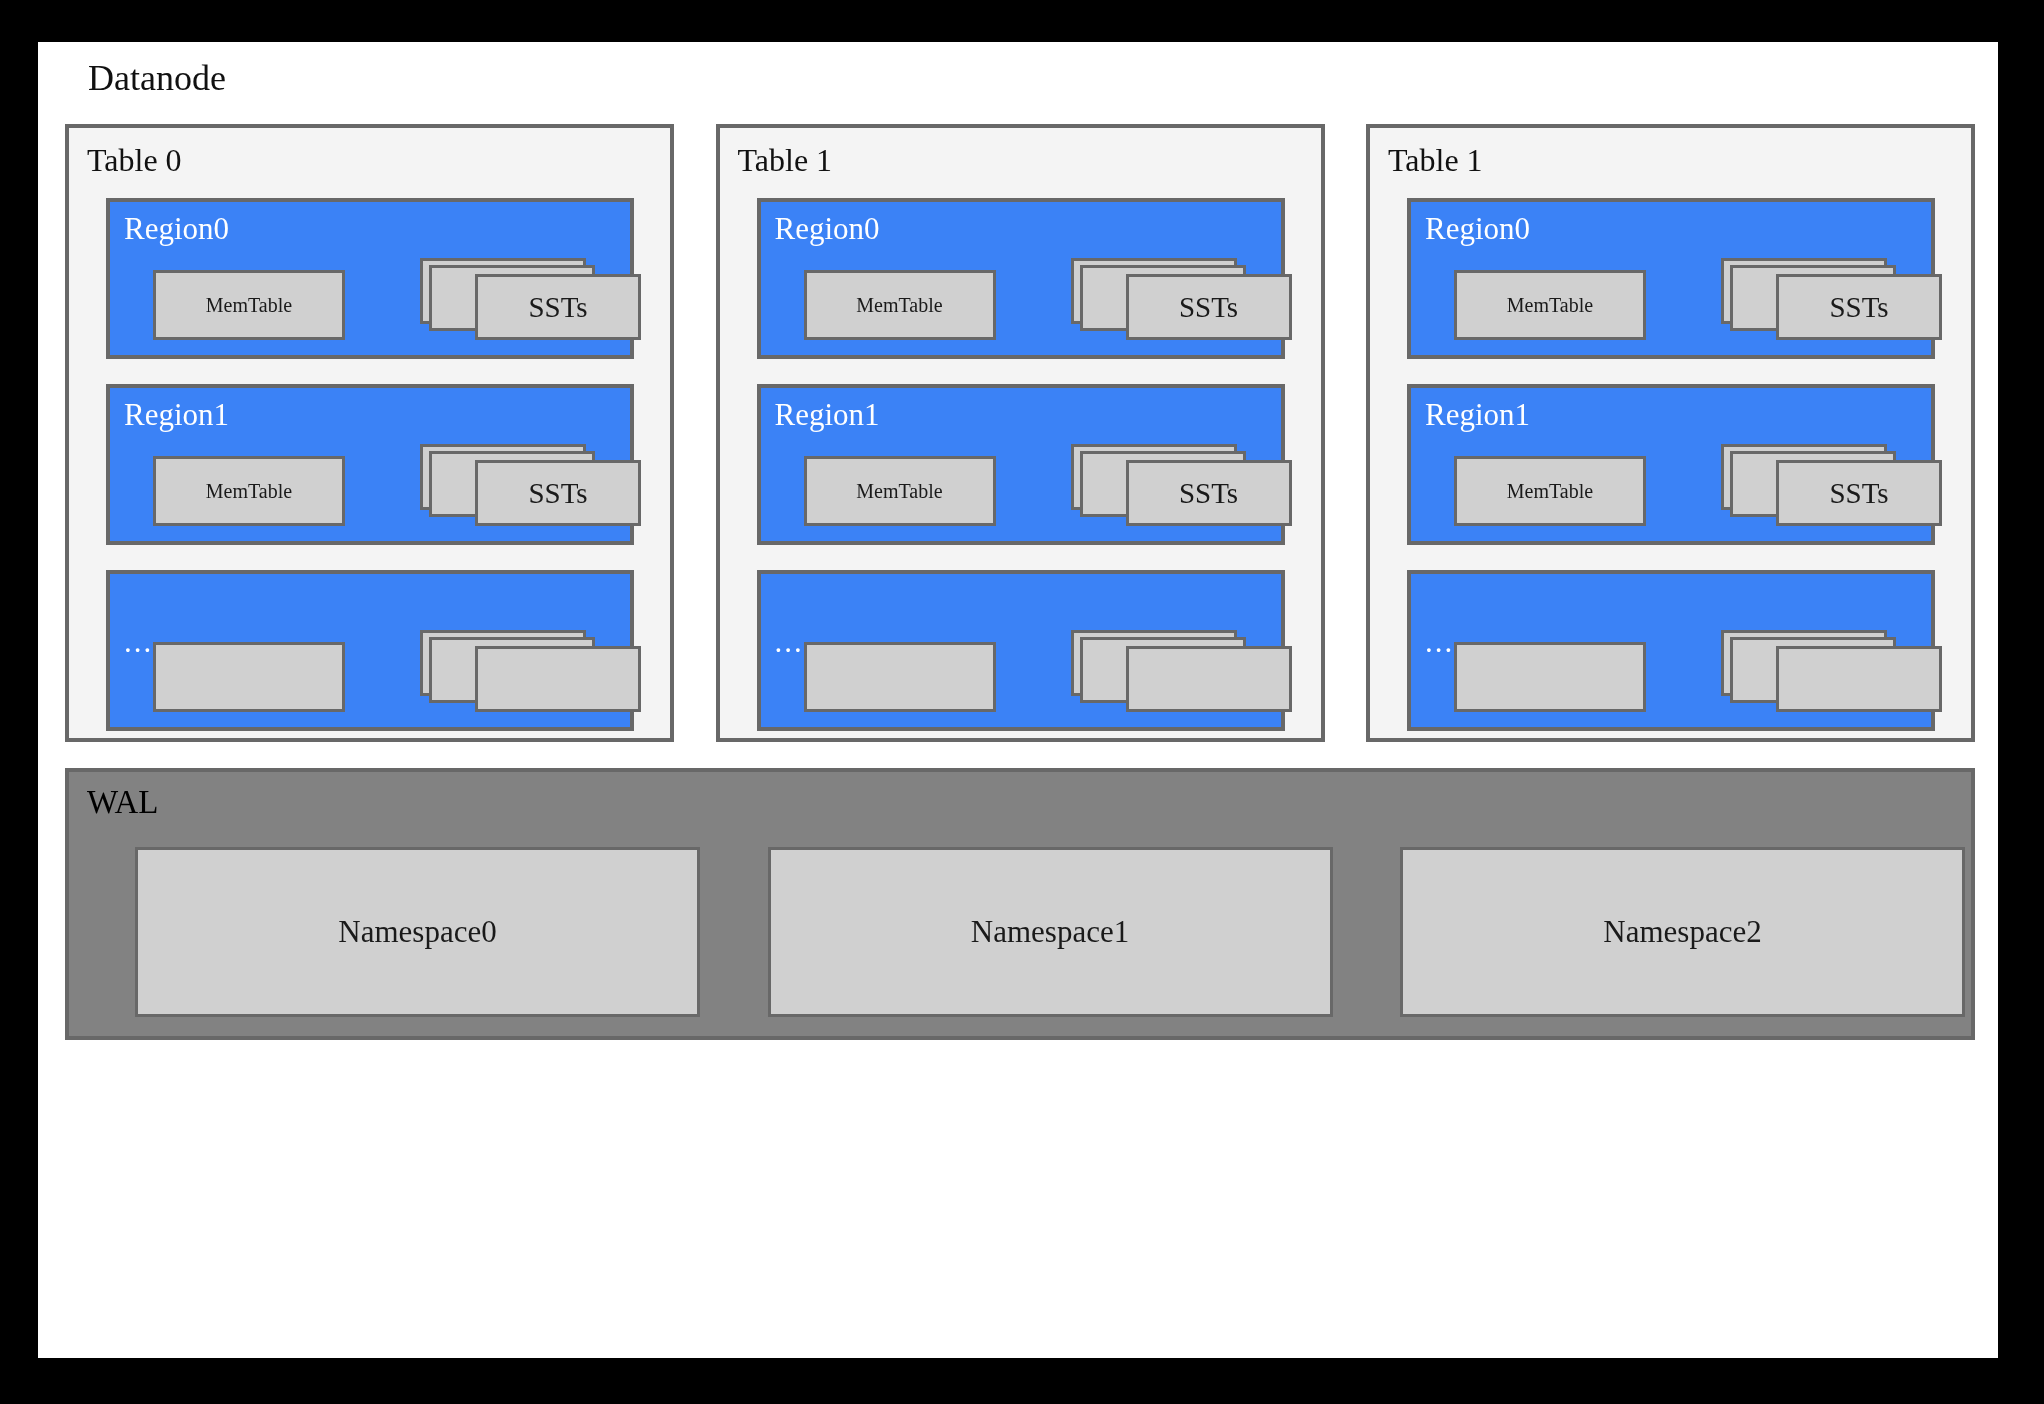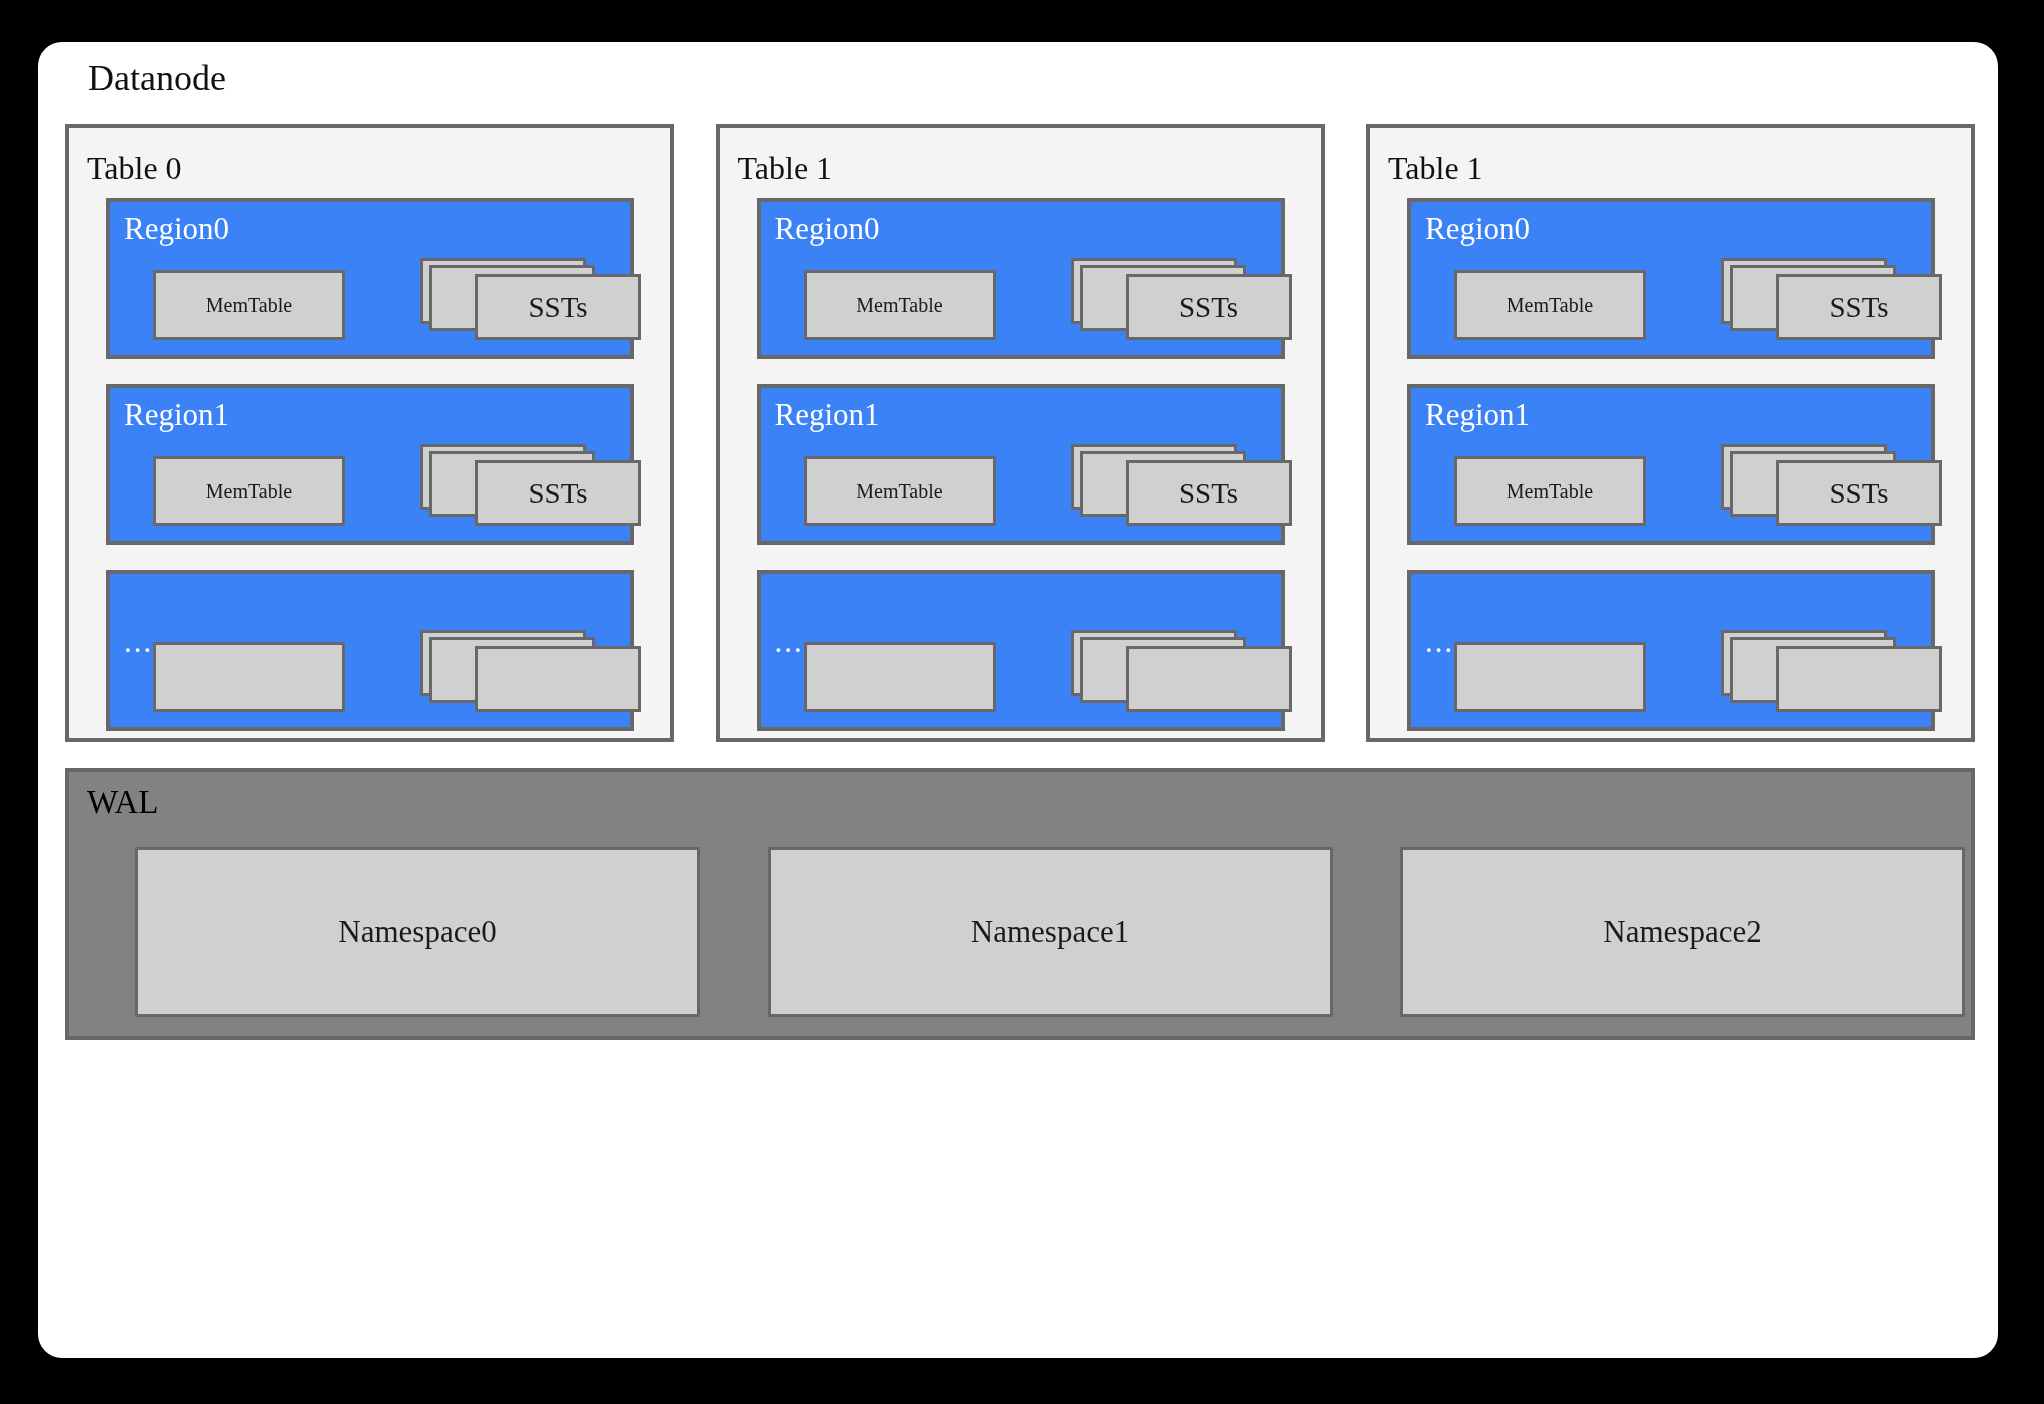--- a/index.html
+++ b/index.html
@@ -21,21 +21,20 @@
     width: 2044px; height: 1404px;
     background: #000000;
   }
   #canvas {
     position: absolute;
     left: 38px;
     top: 42px;
     width: 1960px;
     height: 1316px;
     background: #ffffff;
-    border-radius: 24px;
   }
 
   
   #datanode-title {
     position: absolute;
     left: 50px;
     top: 18px;
     font-size: 36px;
     color: #111111;
     line-height: 1;
@@ -56,21 +55,21 @@
     position: relative;
     width: 609px;
     height: 618px;
     background: #f4f4f4;
     border: 4px solid #686868;
     box-sizing: border-box;
   }
   .table-label {
     position: absolute;
     left: 18px;
-    top: 24px;
+    top: 16px;
     font-size: 32px;
     color: #111111;
     line-height: 1;
     white-space: nowrap;
   }
 
   
   .regions {
     position: absolute;
     left: 37px;

